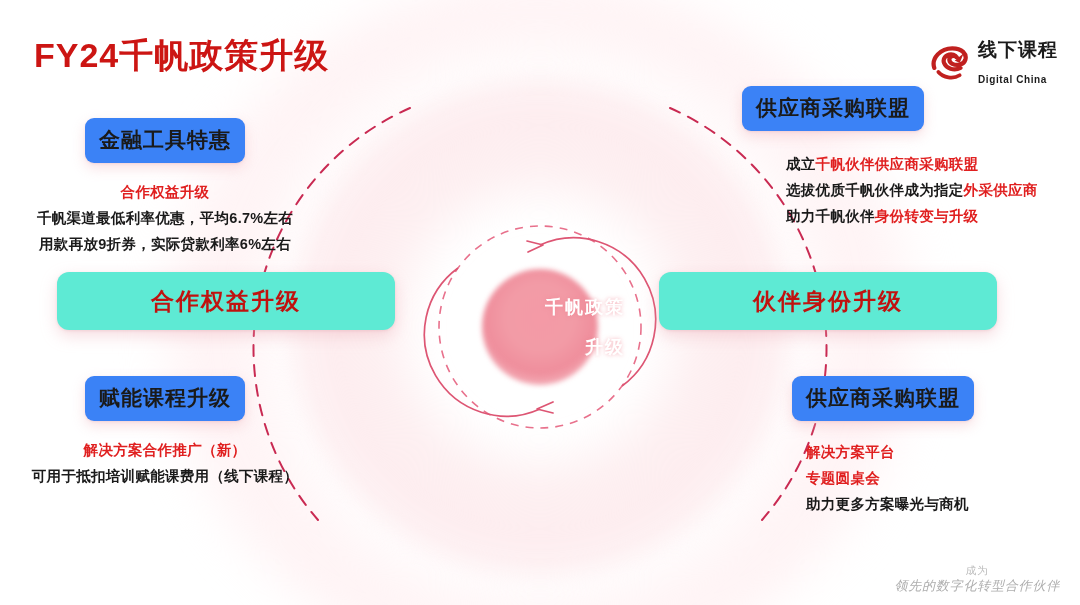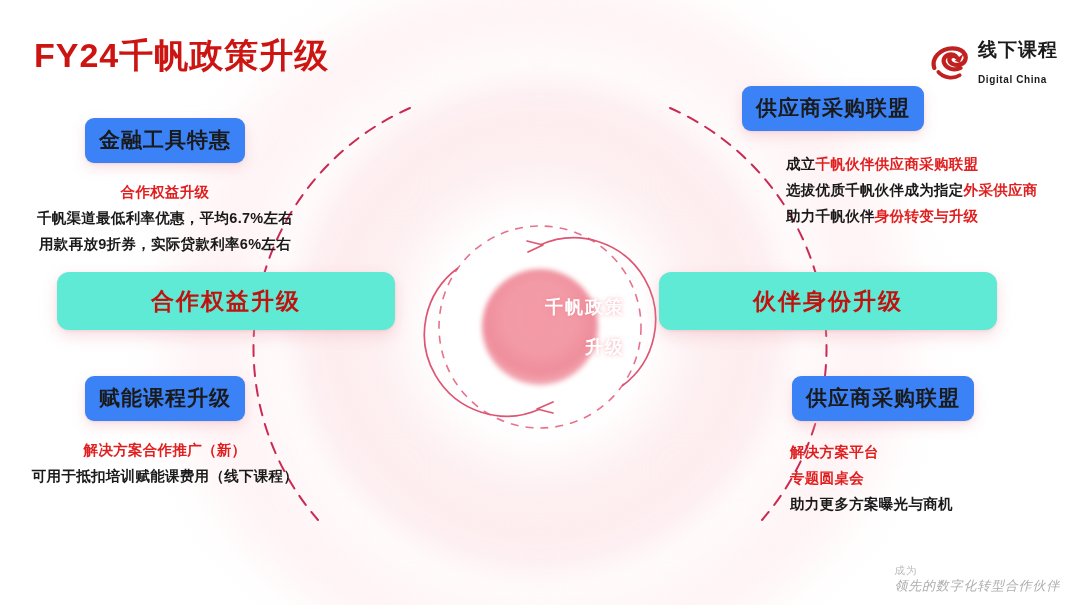--- a/index.html
+++ b/index.html
@@ -173,31 +173,31 @@
   .q-tl .sub-pill-wrap { text-align: center; }
   .q-tl .lines { text-align: center; }
 
   .q-bl { left: 0px;   top: 376px; width: 330px; text-align: center; }
 
   .q-tr { left: 742px; top: 86px;  width: 338px; text-align: left; }
   .q-tr .lines { margin-top: 20px; margin-left: 44px; }
 
   .q-br { left: 742px; top: 376px; width: 338px; text-align: left; }
   .q-br .sub-pill-wrap { margin-left: 50px; }
-  .q-br .lines { margin-top: 18px; margin-left: 48px; }
+  .q-br .lines { margin-top: 18px; margin-left: 64px; }
 
   .q-tl .sub-pill { margin-left: 0; }
   .q-bl .sub-pill { margin-left: 0; }
   .q-tr .sub-pill { margin-left: 0; }
 
   
   .watermark {
     position: absolute;
     right: 20px; bottom: 10px;
-    text-align: left;
+    text-align: center;
     color: #b9b9b9;
     margin-top: 20px;
   }
   .wm-small { font-size: 10.5px; line-height: 14px; letter-spacing: 1px; }
   .wm-big   { font-size: 13px;  line-height: 18px; letter-spacing: 0.8px; color: #aeaeae; font-style: italic; }
 </style>
 </head>
 <body>
 
 <div id="stage">

